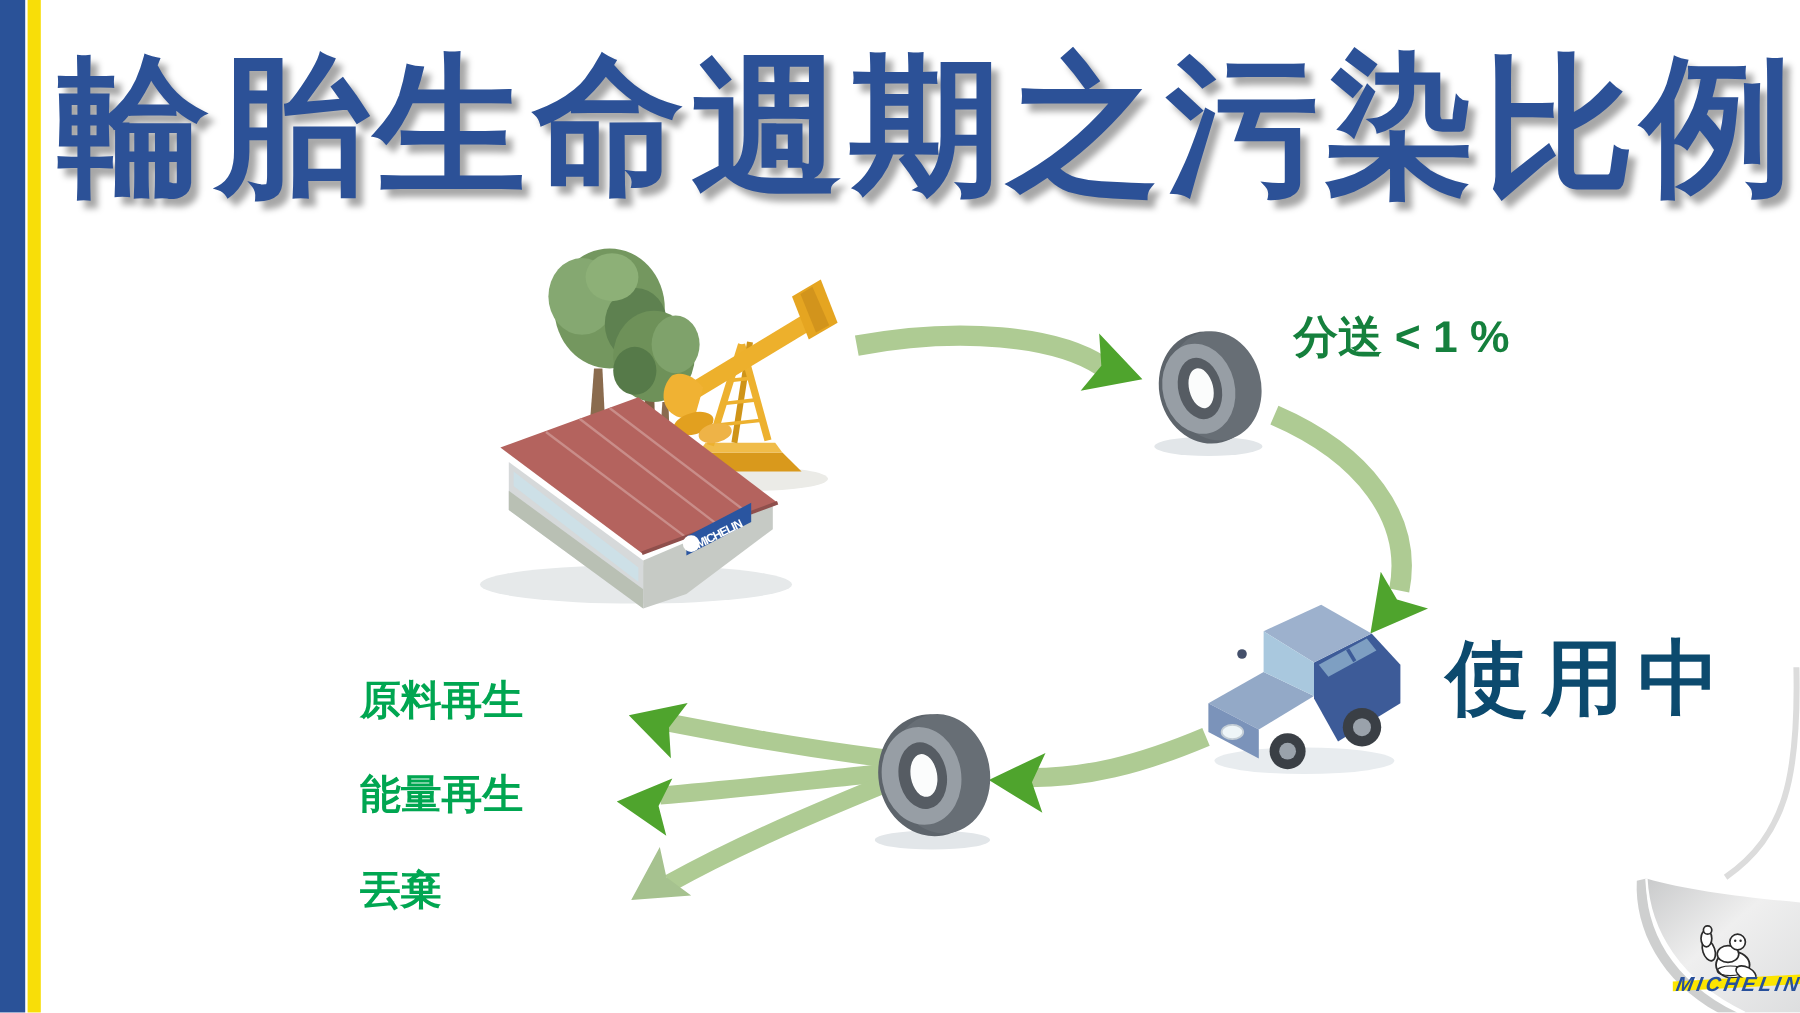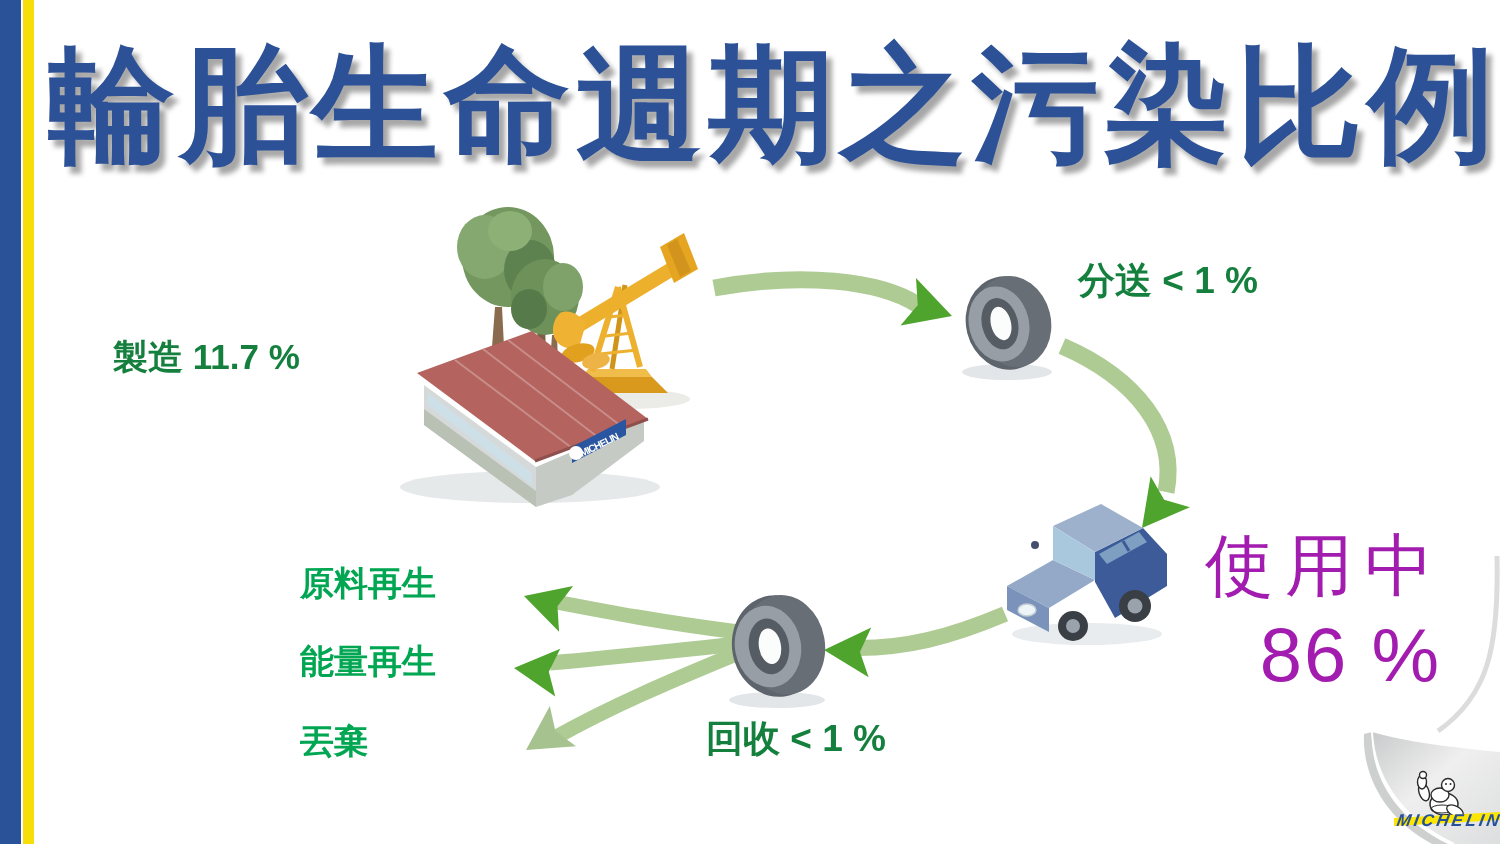--- a/index.html
+++ b/index.html
@@ -17,21 +17,21 @@
   }
   .lbl{position:absolute;font-weight:bold;color:#15803d;white-space:nowrap;}
   .lbl-manufacturing{left:113px;top:334px;font-size:35px;}
   .lbl-distribution{left:1078px;top:256px;font-size:37px;}
   .lbl-recycling{left:706px;top:714px;font-size:37px;}
   .lbl-regeneration{left:128px;top:634px;font-size:37px;}
   .lbl-green{color:#00A651;font-size:34px;left:300px;width:197px;}
   .lbl-material{top:561px;}
   .lbl-energy{top:639px;}
   .lbl-discard{top:719px;}
-  .in-use{position:absolute;top:528px;right:55px;text-align:right;color:#a21caf;font-weight:normal;}
+  .in-use{position:absolute;top:528px;right:55px;text-align:right;color:#0c4a6e;font-weight:bold;}
   .in-use .l1{font-size:68px;letter-spacing:12px;line-height:1.1;}
   .in-use .l2{font-size:76px;letter-spacing:2px;line-height:1.1;margin-top:10px;padding-right:4px;}
   .artwork{position:absolute;left:0;top:0;width:1500px;height:844px;}
 </style>
 </head>
 <body>
 
 <div class="slide">
 
   <div class="stripe-blue"></div>
@@ -177,24 +177,21 @@
         <circle cx="30" cy="7" r="6.5" fill="#ffffff" stroke="#2b2b2b" stroke-width="1.4"></circle>
         <circle cx="28" cy="6" r="1" fill="#2b2b2b"></circle>
         <circle cx="32.5" cy="6" r="1" fill="#2b2b2b"></circle>
         <ellipse cx="37" cy="33" rx="9" ry="5" fill="#ffffff" stroke="#2b2b2b" stroke-width="1.3" transform="rotate(28 37 33)"></ellipse>
       </g>
       <polygon points="58,96 164,90 164,98 58,104" fill="#FCE500"></polygon>
       <text transform="translate(60,104) skewX(-10)" font-size="17" font-weight="bold" font-style="italic" fill="#27509B" textLength="102" font-family="Liberation Sans, sans-serif">MICHELIN</text>
     </g>
   </svg>
 
-  <div class="lbl lbl-manufacturing">製造 11.7 %</div>
   <div class="lbl lbl-distribution">分送 &lt; 1 %</div>
   <div class="in-use">
     <div class="l1">使用中</div>
-    <div class="l2">86 %</div>
   </div>
-  <div class="lbl lbl-recycling">回收 &lt; 1 %</div>
   <div class="lbl lbl-green lbl-material">原料再生</div>
   <div class="lbl lbl-green lbl-energy">能量再生</div>
   <div class="lbl lbl-green lbl-discard">丟棄</div>
 
 </div>
 
 </body></html>

